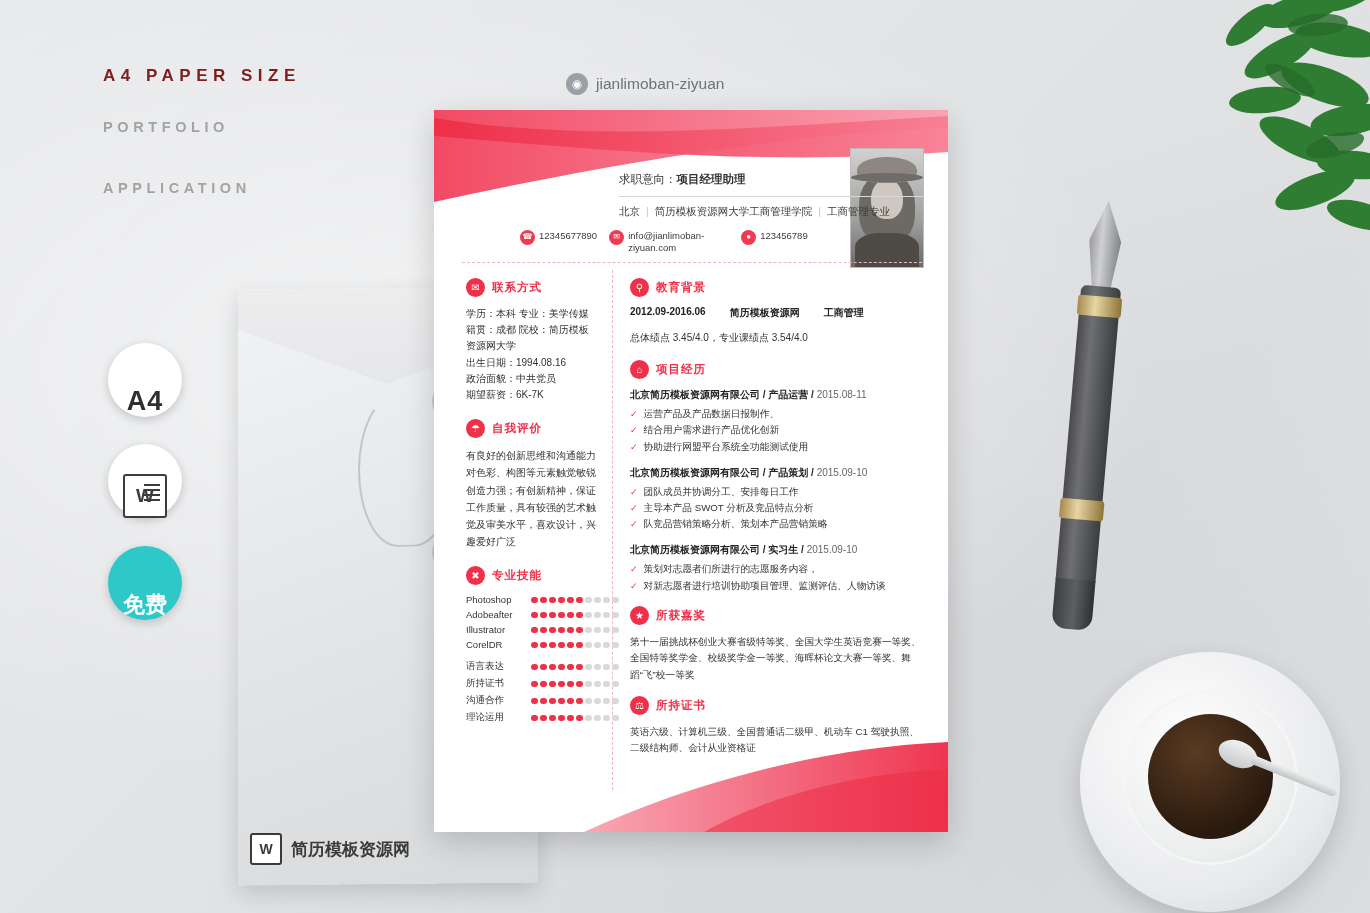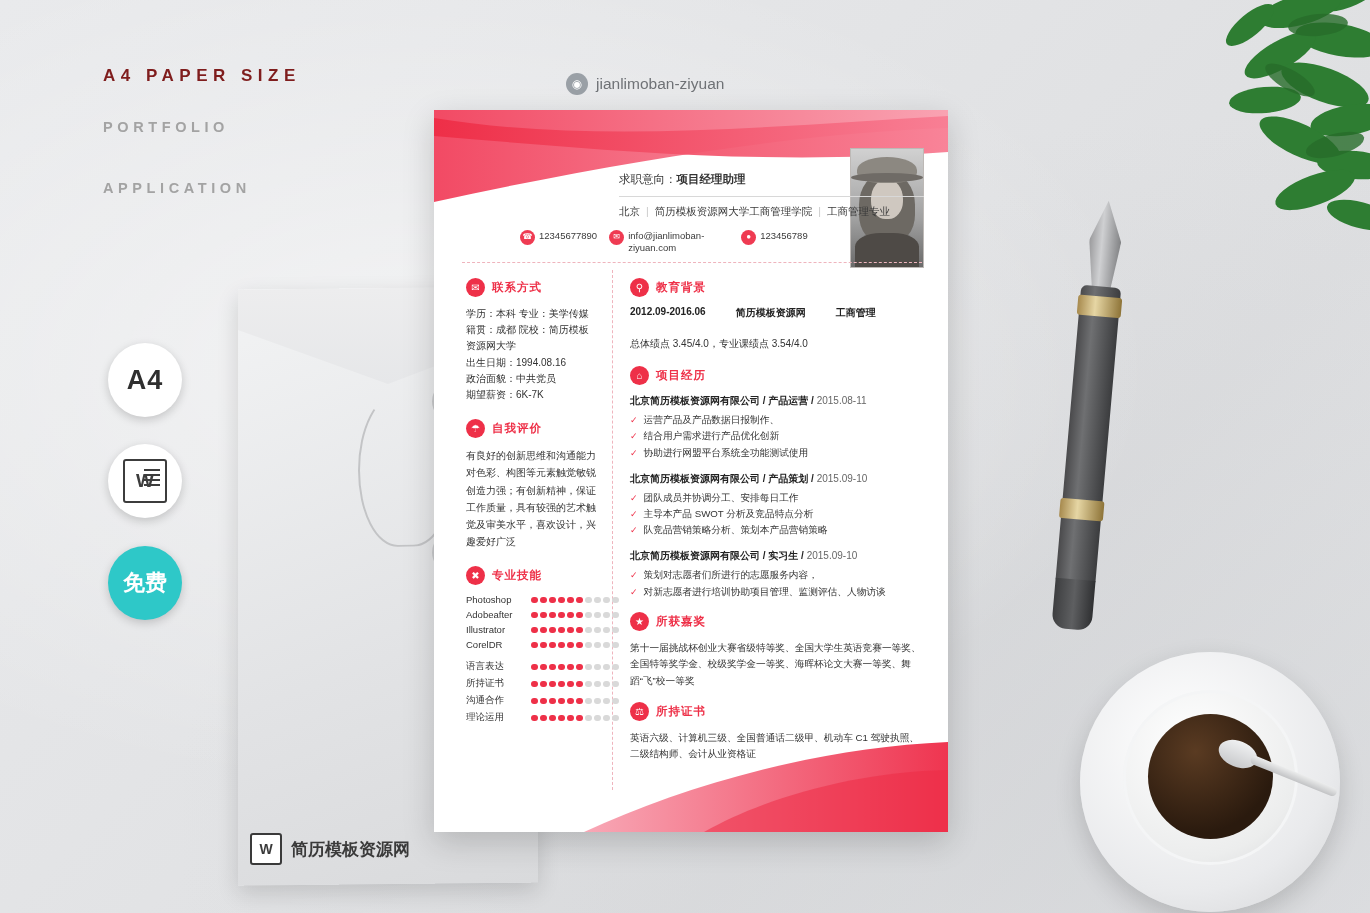--- a/index.html
+++ b/index.html
@@ -30,21 +30,21 @@
     position:absolute;left:566px;top:73px;display:flex;align-items:center;gap:8px;
     color:#6f7276;font-size:15.5px;
   }
   .wm-badge{
     width:22px;height:22px;border-radius:50%;background:#9aa0a6;display:flex;align-items:center;justify-content:center;
     color:#fff;font-size:12px;
   }
   
   .badge{
     position:absolute;width:74px;height:74px;border-radius:50%;
-    display:flex;align-items:center;justify-content:center;
+    display:flex;align-items:flex-end;justify-content:center;
     box-shadow:0 3px 10px rgba(0,0,0,.18);
   }
   .badge-a4{left:108px;top:343px;background:#fff;color:#2f2f2f;font-size:27px;font-weight:700;letter-spacing:1px;}
   .badge-w{left:108px;top:444px;background:#fff;}
   .badge-free{left:108px;top:546px;background:#2ec8c8;color:#fff;font-size:22px;font-weight:700;}
   .w-glyph{
     width:40px;height:40px;background:#fff;border:2px solid #3c3c3c;border-radius:3px;position:relative;
     display:flex;align-items:center;justify-content:center;color:#3c3c3c;font-size:19px;font-weight:700;
   }
   .w-glyph .lines{position:absolute;right:5px;top:8px;width:16px;}
@@ -120,21 +120,21 @@
 
   .kv{font-size:10px;color:#333;line-height:1.62;}
   .para{font-size:10px;color:#333;line-height:1.72;}
 
   .sk-row{display:flex;align-items:center;gap:7px;margin-bottom:4px;}
   .sk-name{font-size:9.5px;color:#333;width:58px;flex:none;}
   .dots{display:flex;gap:2.5px;}
   .dot{width:6.5px;height:6.5px;border-radius:50%;background:#d9d9d9;}
   .dot.on{background:#ee3048;}
 
-  .edu-line{display:flex;gap:30px;font-size:10px;font-weight:700;color:#222;margin-bottom:15px;}
+  .edu-line{display:flex;gap:24px;font-size:10px;font-weight:700;color:#222;margin-bottom:9px;}
   .edu-line .d{color:#222;}
   .r-item{margin-bottom:11px;}
   .r-title{font-size:10px;font-weight:700;color:#222;margin-bottom:4px;}
   .r-title .date{font-weight:400;color:#666;}
   .bullet{font-size:9.7px;color:#333;line-height:1.66;display:flex;gap:6px;}
   .tick{color:#ee3048;font-size:9px;line-height:1.8;flex:none;}
   .award-p{font-size:9.7px;color:#333;line-height:1.72;}
 </style>
 </head>
 <body>

